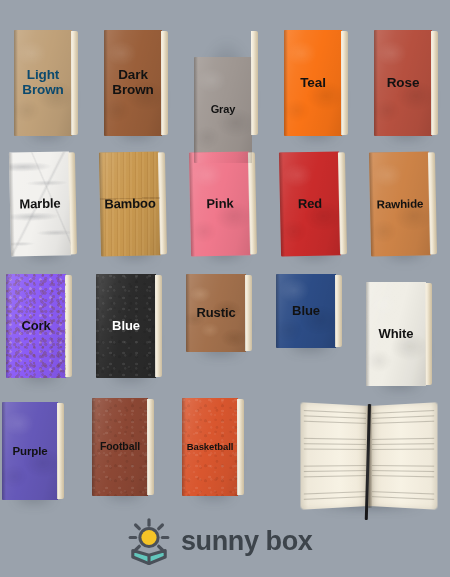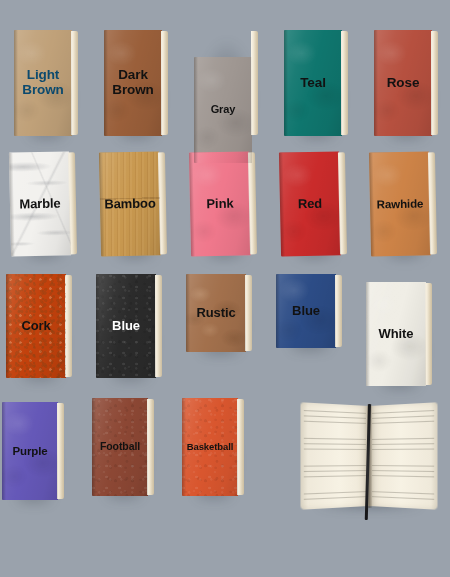--- a/index.html
+++ b/index.html
@@ -165,21 +165,21 @@
         <div class="pages"></div>
         <div class="cover suede" style="background: rgb(159, 151, 146); color: rgb(18, 18, 18); font-size: 11px; margin-top: 27px;">
           <div class="spineglow"></div>
           <div class="sheen"></div>
           <span class="lbl">Gray</span>
         </div>
       </div>
       <div class="book" style="left: 284px; top: 30px; width: 58px; height: 106px;">
         <div class="shadow"></div>
         <div class="pages"></div>
-        <div class="cover suede" style="background: #0f766e; color: rgb(18, 18, 18); font-size: 13.5px;">
+        <div class="cover suede" style="background: #f97316; color: rgb(18, 18, 18); font-size: 13.5px;">
           <div class="spineglow"></div>
           <div class="sheen"></div>
           <span class="lbl">Teal</span>
         </div>
       </div>
       <div class="book" style="left: 374px; top: 30px; width: 58px; height: 106px;">
         <div class="shadow"></div>
         <div class="pages"></div>
         <div class="cover suede" style="background: rgb(182, 80, 63); color: rgb(18, 18, 18); font-size: 13.5px;">
           <div class="spineglow"></div>
@@ -228,21 +228,21 @@
         <div class="pages"></div>
         <div class="cover suede" style="background: rgb(205, 131, 71); color: rgb(18, 18, 18); font-size: 11.5px;">
           <div class="spineglow"></div>
           <div class="sheen"></div>
           <span class="lbl">Rawhide</span>
         </div>
       </div>
       <div class="book" style="left: 6px; top: 274px; width: 60px; height: 104px;">
         <div class="shadow"></div>
         <div class="pages"></div>
-        <div class="cover cork" style="background: #c2410c; color: rgb(18, 18, 18); font-size: 13px;">
+        <div class="cover cork" style="background: #8b5cf6; color: rgb(18, 18, 18); font-size: 13px;">
           <div class="spineglow"></div>
           <div class="sheen"></div>
           <span class="lbl">Cork</span>
         </div>
       </div>
       <div class="book" style="left: 96px; top: 274px; width: 60px; height: 104px;">
         <div class="shadow"></div>
         <div class="pages"></div>
         <div class="cover grain" style="background: rgb(43, 43, 43); color: rgb(255, 255, 255); font-size: 13px;">
           <div class="spineglow"></div>
@@ -311,14 +311,34 @@
     <div class="leaf left">
       <div class="rules"></div>
     </div>
     <div class="leaf right">
       <div class="rules"></div>
     </div>
     <div class="gutter"></div>
     <div class="ribbon"></div>
   </div>
 
+  <div class="logo" style="left:128px;top:518px;">
+    <div class="logo-mark">
+      <svg viewBox="0 0 42 47" width="42" height="47" aria-hidden="true">
+        <g id="sun-rays" stroke="#4a5059" stroke-width="3.2" stroke-linecap="round">
+          <line x1="21" y1="1.8" x2="21" y2="7.2"></line>
+          <line x1="7.6" y1="7.0" x2="11.3" y2="10.7"></line>
+          <line x1="34.4" y1="7.0" x2="30.7" y2="10.7"></line>
+          <line x1="2.2" y1="19.5" x2="7.6" y2="19.5"></line>
+          <line x1="39.8" y1="19.5" x2="34.4" y2="19.5"></line>
+          <line x1="7.6" y1="32.0" x2="11.3" y2="28.3"></line>
+          <line x1="34.4" y1="32.0" x2="30.7" y2="28.3"></line>
+        </g>
+        <circle cx="21" cy="19.5" r="10.6" fill="#4a5059"></circle>
+        <circle cx="21" cy="19.5" r="7.6" fill="#f5c427"></circle>
+        <path d="M4.8 32.6 L21 37.2 L37.2 32.6 L37.2 39.0 L21 45.6 L4.8 39.0 Z" fill="#63c7bd" stroke="#4a5059" stroke-width="3.1" stroke-linejoin="round"></path>
+        <path d="M21 37.6 L21 45.4" stroke="#4a5059" stroke-width="3.1" stroke-linecap="round"></path>
+      </svg>
+    </div>
+    <div class="logo-text">sunny box</div>
+  </div>
 
 </div>
 
 </body></html>

